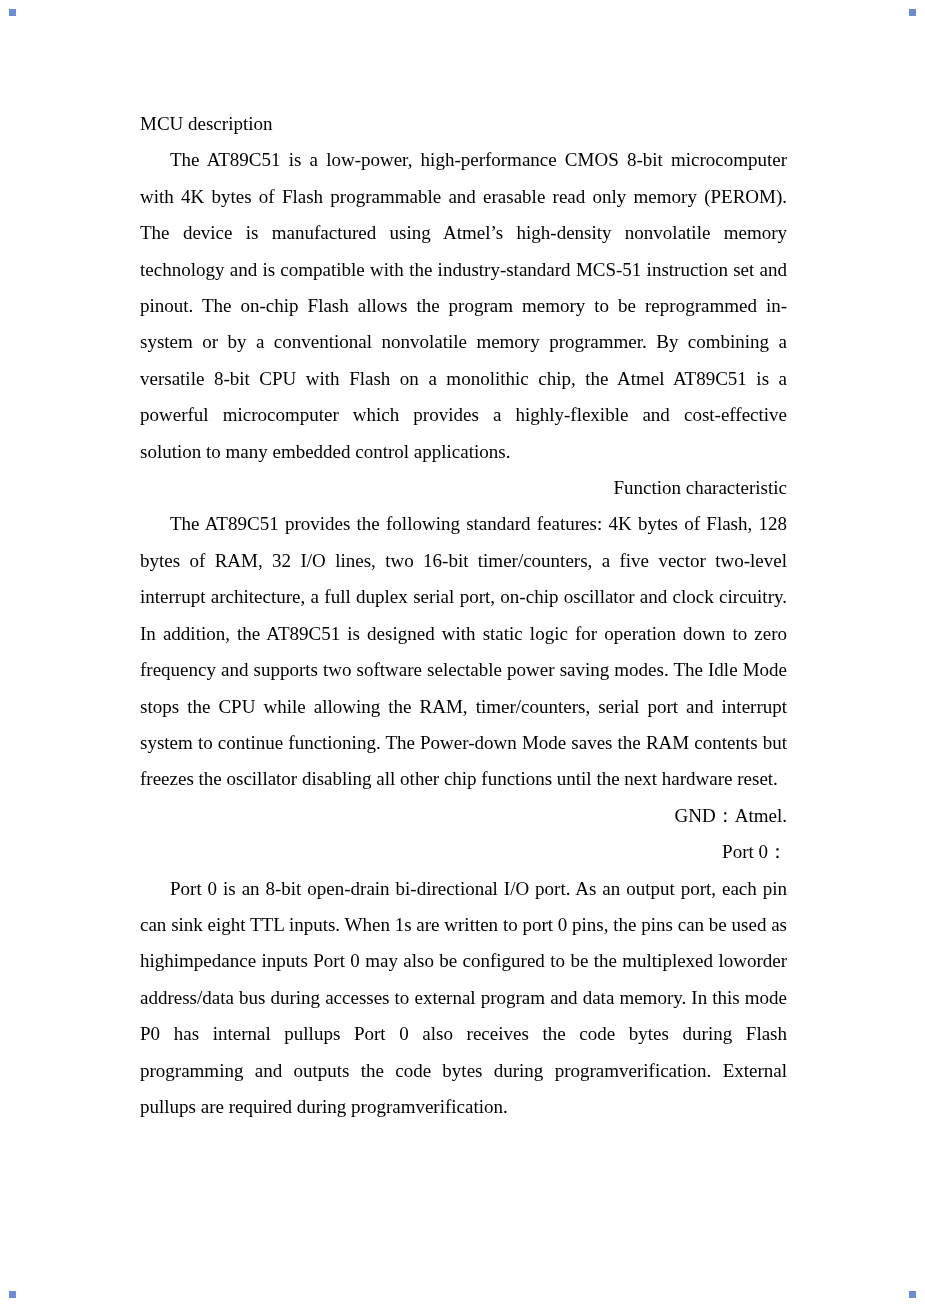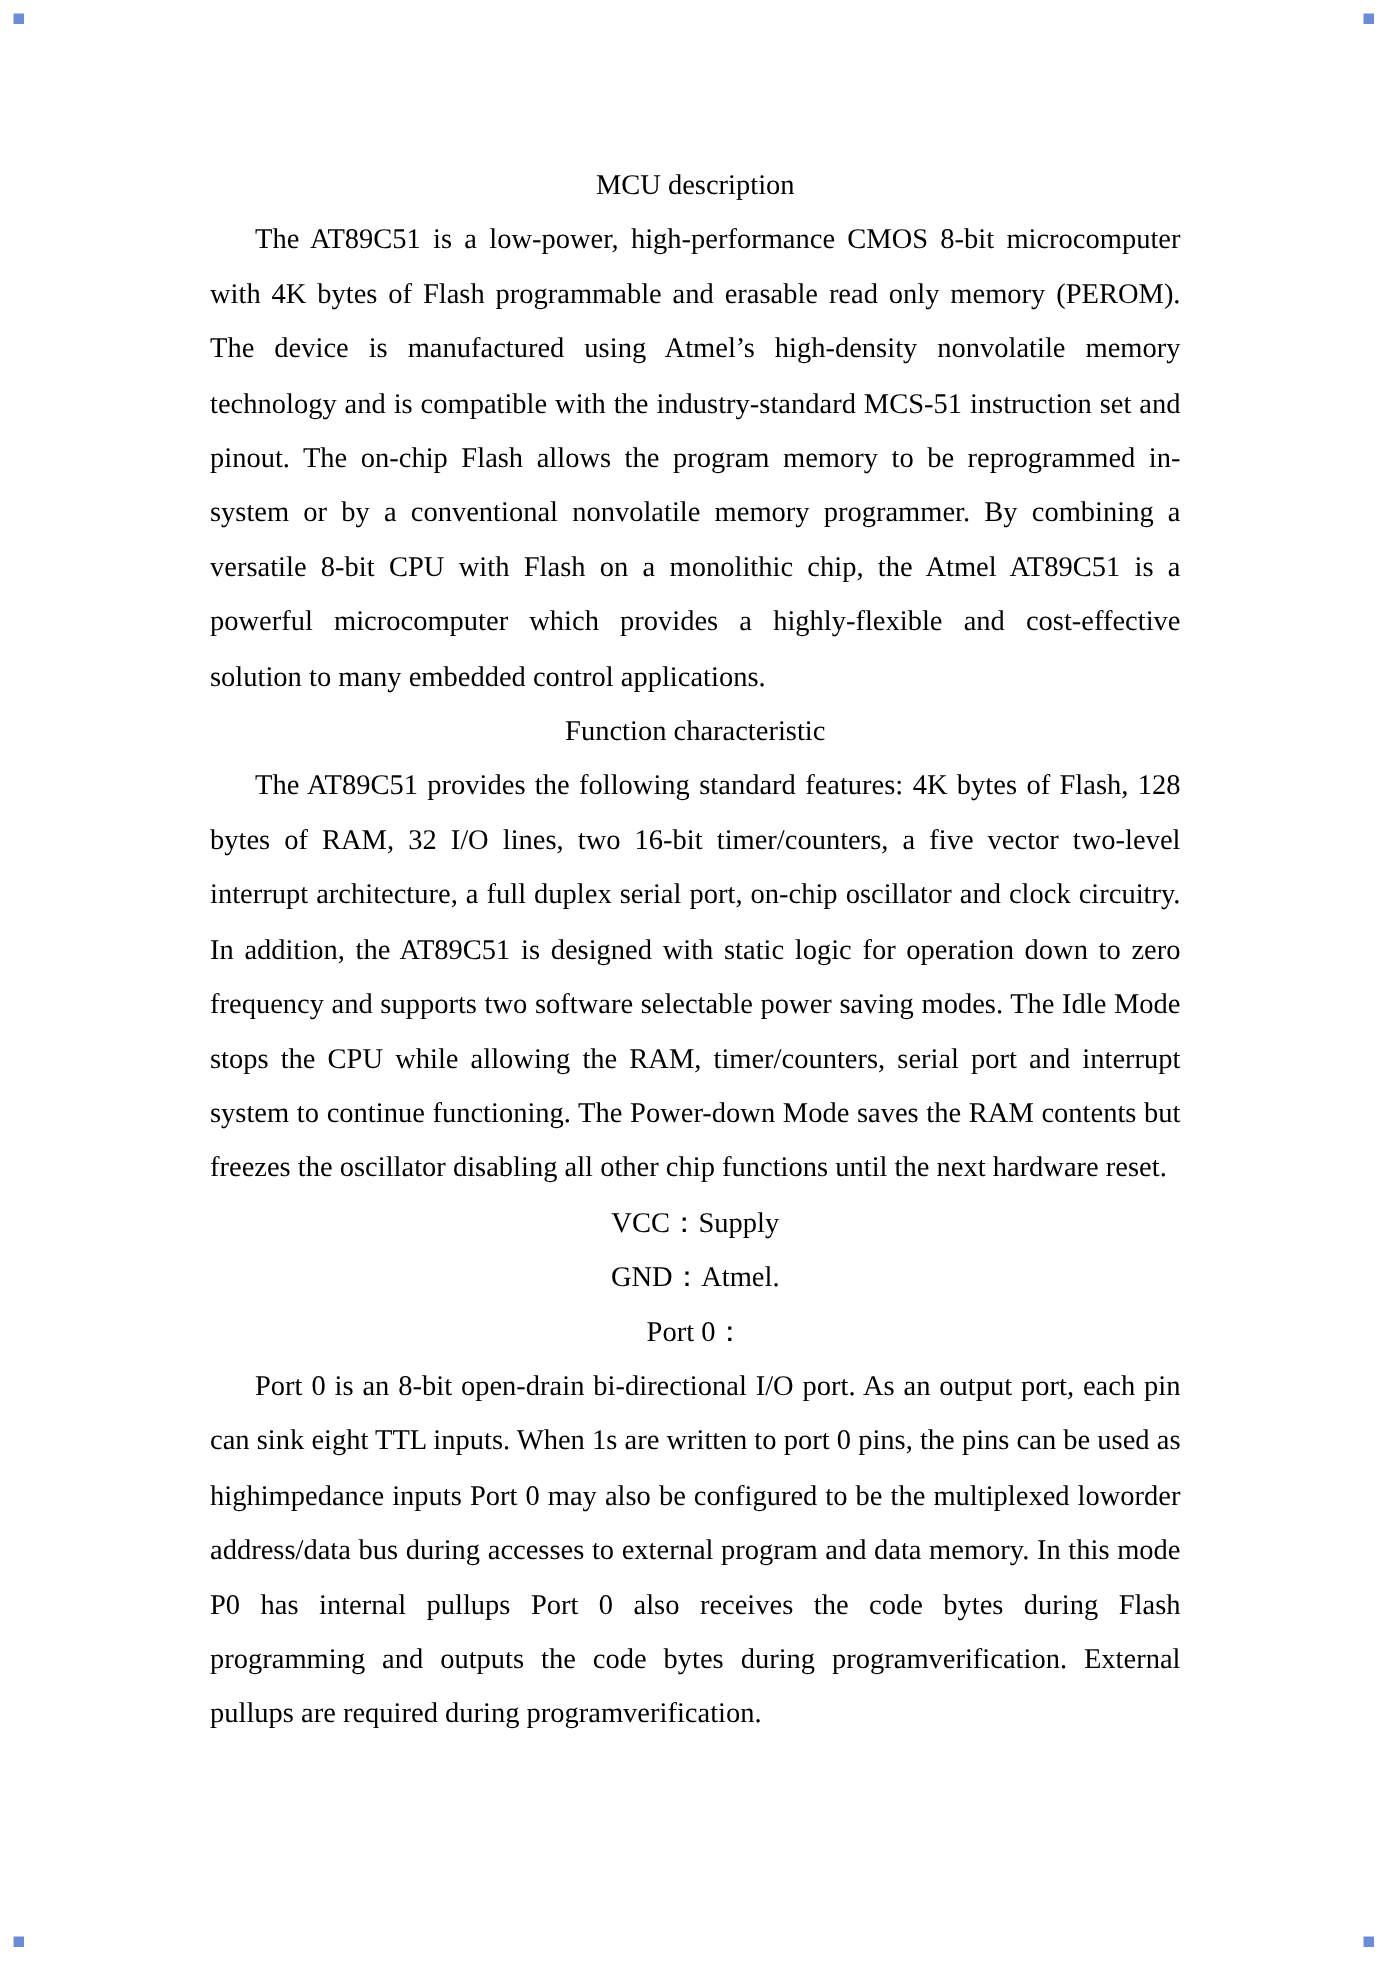--- a/index.html
+++ b/index.html
@@ -17,32 +17,32 @@
     font-family: "Liberation Serif", "DejaVu Serif", serif;
     font-size: 19px;
     line-height: 36.4px;
     color: #000000;
     overflow: hidden;
   }
   .doc-title {
     margin: 0;
     font-size: 19px;
     font-weight: normal;
-    text-align: center;
+    text-align: left;
   }
   .page p {
     margin: 0;
     font-family: Liberation Serif, serif;
   }
   .body-para {
     text-align: justify;
     text-indent: 30px;
   }
   .plain-line {
-    text-align: center;
+    text-align: right;
   }
   .corner-mark {
     position: absolute;
     width: 7px;
     height: 7px;
     background: #5b7fd4;
     opacity: 0.9;
   }
   .corner-tl { top: 9px; left: 9px; }
   .corner-tr { top: 9px; right: 9px; }
@@ -61,21 +61,20 @@
 
   <h1 class="doc-title">MCU description</h1>
 
   <p class="body-para">The AT89C51 is a low-power, high-performance CMOS 8-bit microcomputer with 4K bytes of Flash programmable and erasable read only memory (PEROM). The device is manufactured using Atmel’s high-density nonvolatile memory technology and is compatible with the industry-standard MCS-51 instruction set and pinout. The on-chip Flash allows the program memory to be reprogrammed in-system or by a conventional nonvolatile memory programmer. By combining a versatile 8-bit CPU with Flash on a monolithic chip, the Atmel AT89C51 is a powerful microcomputer which provides a highly-flexible and cost-effective solution to many embedded control applications.</p>
 
   <p class="plain-line">Function characteristic</p>
 
   <p class="body-para">The AT89C51 provides the following standard features: 4K bytes of Flash, 128 bytes of RAM, 32 I/O lines, two 16-bit timer/counters, a five vector two-level interrupt architecture, a full duplex serial port, on-chip oscillator and clock circuitry. In addition, the AT89C51 is designed with static logic for operation down to zero frequency and supports two software selectable power saving modes. The Idle Mode stops the CPU while allowing the RAM, timer/counters, serial port and interrupt system to continue functioning. The Power-down Mode saves the RAM contents but freezes the oscillator disabling all other chip functions until the next hardware reset.</p>
 
 
-  <p class="plain-line">VCC：Supply</p>
 
   <p class="plain-line">GND：Atmel.</p>
 
   <p class="plain-line">Port 0：</p>
 
   <p class="body-para">Port 0 is an 8-bit open-drain bi-directional I/O port. As an output port, each pin can sink eight TTL inputs. When 1s are written to port 0 pins, the pins can be used as highimpedance inputs Port 0 may also be configured to be the multiplexed loworder address/data bus during accesses to external program and data memory. In this mode P0 has internal pullups Port 0 also receives the code bytes during Flash programming and outputs the code bytes during programverification. External pullups are required during programverification.</p>
 
 </div>
 
 </body></html>

